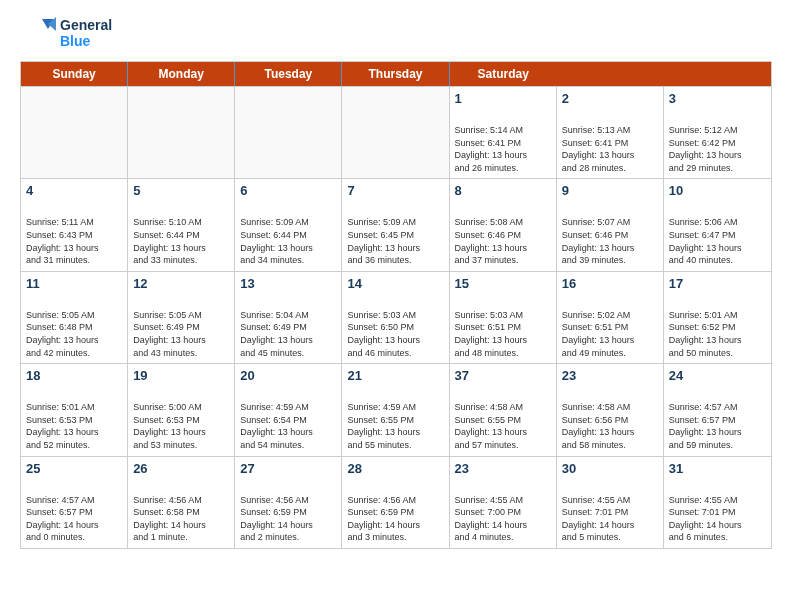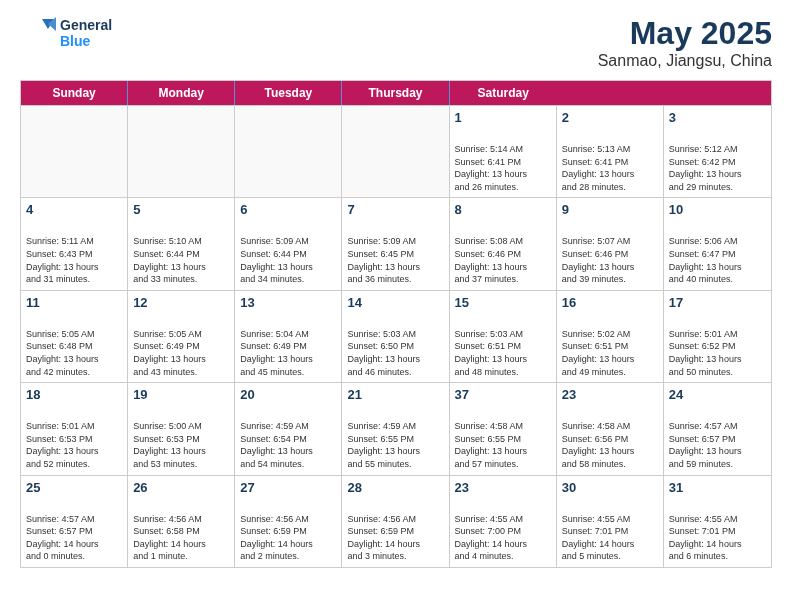--- a/index.html
+++ b/index.html
@@ -41,21 +41,21 @@
     }
     .calendar {
       flex: 1;
       display: flex;
       flex-direction: column;
       border: 1px solid #ccc;
     }
     .cal-header {
       display: grid;
       grid-template-columns: repeat(7, 1fr);
-      background: #be185d;
+      background: #c2410c;
     }
     .cal-header-cell {
       color: #fff;
       font-size: 12px;
       font-weight: bold;
       text-align: center;
       padding: 5px 2px;
       border-right: 1px solid #5590d0;
     }
     .cal-header-cell:last-child { border-right: none; }
@@ -104,24 +104,20 @@
     <svg width="36" height="36" viewBox="0 0 36 36">
       <polygon points="22,4 34,4 28,14" fill="#2a6ebb"></polygon>
       <polygon points="28,9 36,2 36,16" fill="#4a8ed0"></polygon>
     </svg>
     <div style="margin-left:4px;">
       <div style="font-size:14px;font-weight:bold;color:#1a3a5c;">General</div>
       <div style="font-size:14px;font-weight:bold;color:#1e90ff;">Blue</div>
     </div>
   </div>
 </div>
-    <div class="title-block">
-      <div class="main-title">May 2025</div>
-      <div class="subtitle">Sanmao, Jiangsu, China</div>
-    </div>
   </div>
 
   <div class="calendar">
     <div class="cal-header">
     <div class="cal-header-cell">Sunday</div>
         <div class="cal-header-cell">Monday</div>
         <div class="cal-header-cell">Tuesday</div>
         <div class="cal-header-cell">Thursday</div>
         <div class="cal-header-cell">Saturday</div>
       </div>

